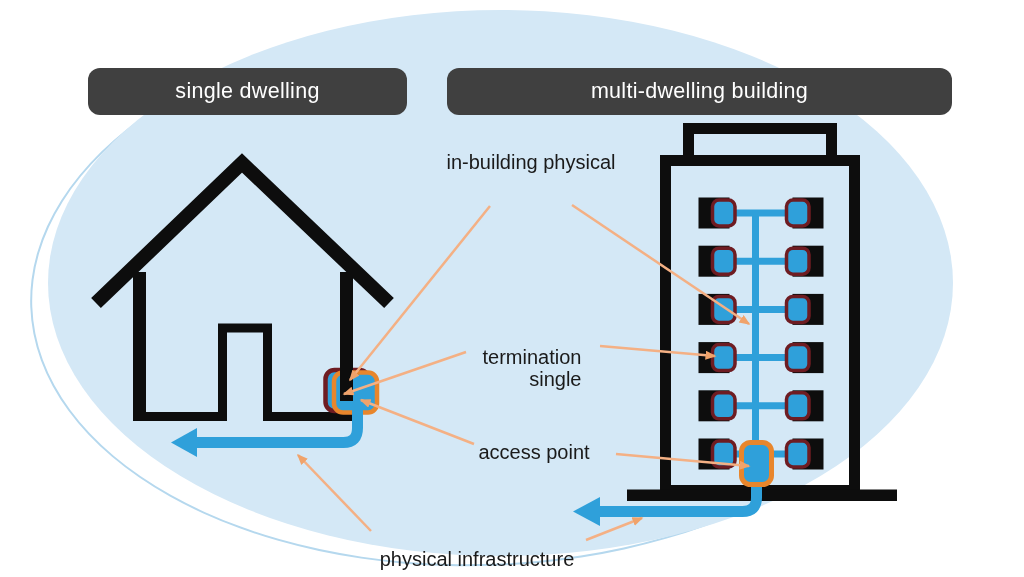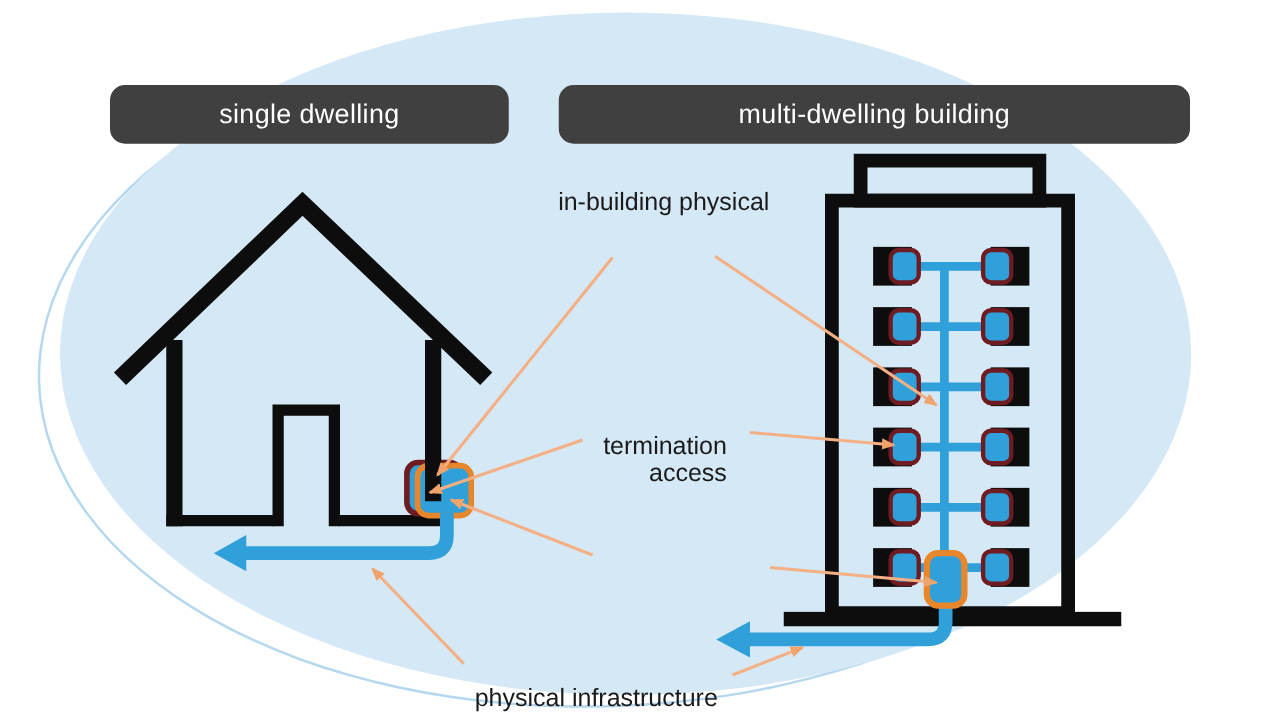--- a/index.html
+++ b/index.html
@@ -107,19 +107,22 @@
   </div>
   <div class="pill pill-multi">
     <span>multi-dwelling building</span>
   </div>
 
   <div class="callout co-inbuilding">
     <div>in-building physical</div>
   </div>
   <div class="callout co-termination">
     <div>termination</div>
-    <div>access</div>
+    <div>single</div>
+  </div>
+  <div class="callout co-access">
+    <span>access point</span>
   </div>
   <div class="callout co-physical">
     <span>physical infrastructure</span>
   </div>
 
 </div>
 
 </body></html>

